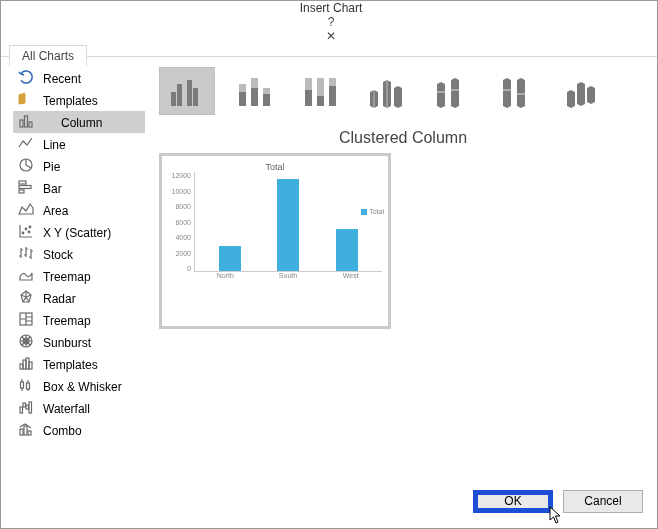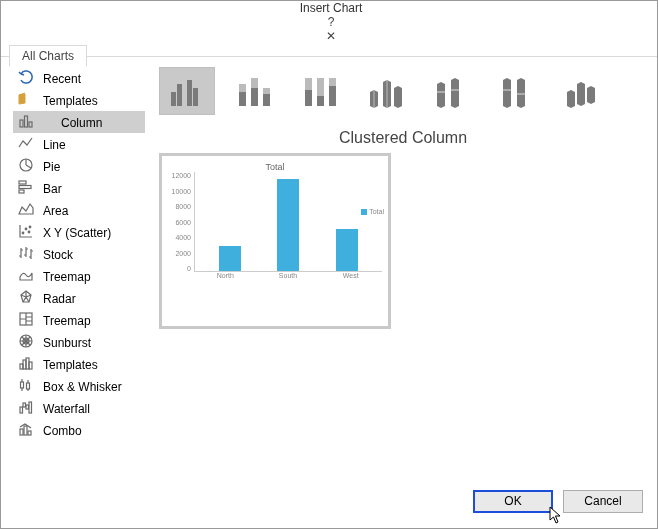--- a/index.html
+++ b/index.html
@@ -69,21 +69,21 @@
   .legend .sq { width:6px; height:6px; background:#3fb0de; }
   .footer {
     height: 44px; border-top: 0; display:flex; align-items:center; justify-content:flex-end;
     gap: 10px; padding: 0 14px 10px 0;
   }
   .btn {
     min-width: 80px; height: 23px; font-size:12px;
     border:1px solid #adadad; background:#e9e9e9;
     display:flex; align-items:center; justify-content:center;
   }
-  .btn.primary { border:2px solid #1d4ed8;margin-left:16px; }
+  .btn.primary { border:5px solid #1d4ed8;margin-left:16px; }
   .cursor { position:absolute; left:548px; top:505px; pointer-events:none; }
 </style>
 </head>
 <body>
 
 <div class="dialog">
 
   <div class="titlebar">
     <span class="title">Insert Chart</span>
     <div class="tb-btn">

